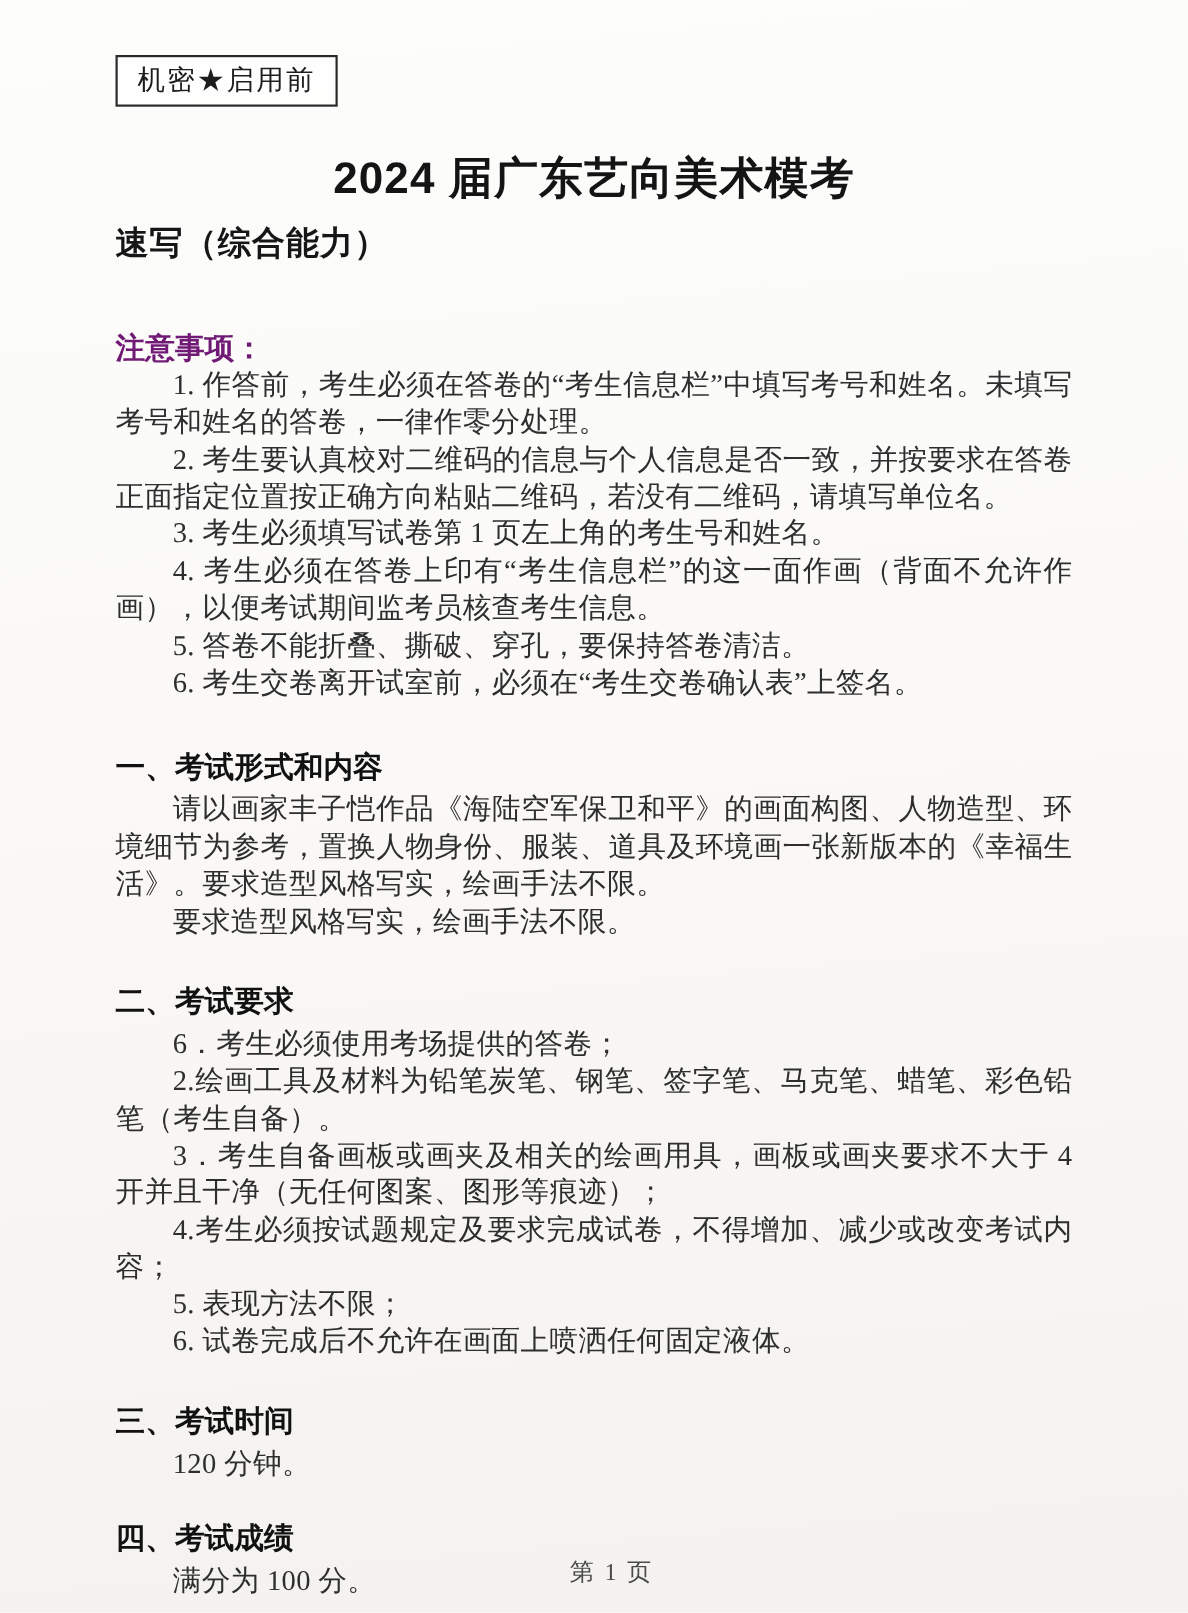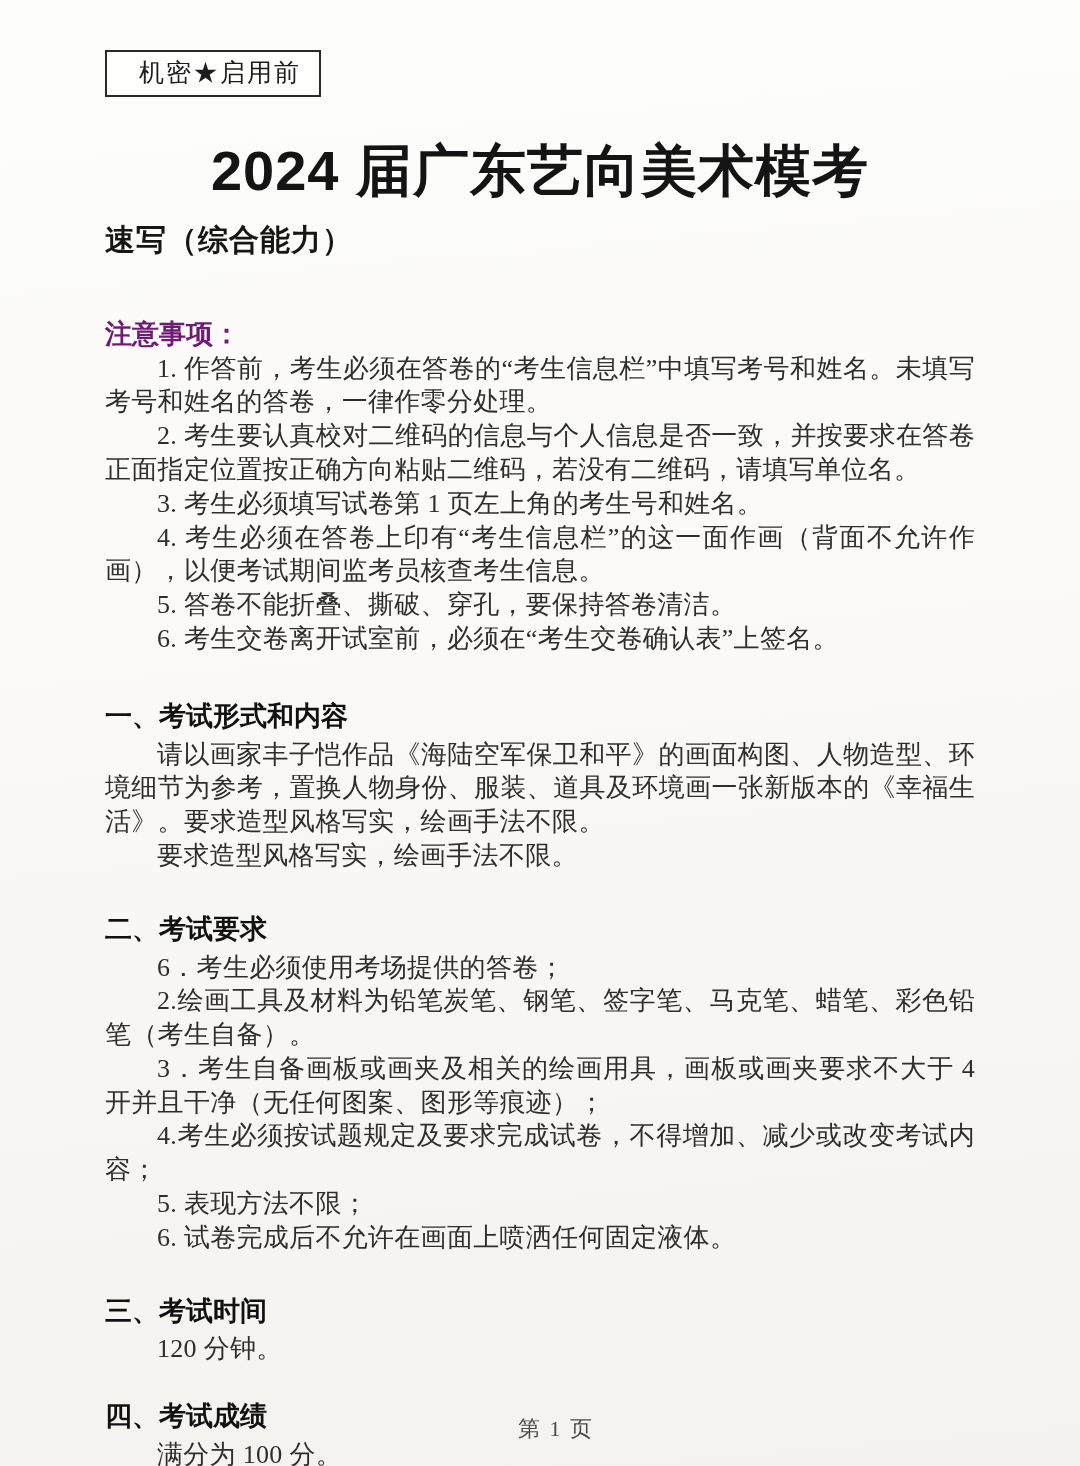--- a/index.html
+++ b/index.html
@@ -15,32 +15,32 @@
   }
   .paper {
     width: 1080px;
     height: 1466px;
     padding: 50px 105px 0 105px;
     position: relative;
   }
   .secrecy-box {
     display: inline-block;
     border: 2px solid #2a2a2a;
-    padding: 4px 18px 6px 32px;
+    padding: 4px 18px 6px 18px;
     font-size: 25px;
     letter-spacing: 2px;
     color: #1d1d1d;
     background: rgba(255,255,255,0.55);
   }
   .title {
     margin-top: 42px;
     text-align: center;
     font-family: "Liberation Sans", "DejaVu Sans", sans-serif;
     font-weight: bold;
-    font-size: 56px;
+    font-size: 40px;
     line-height: 1.15;
     color: #141414;
     letter-spacing: 1px;
   }
   .subtitle {
     margin-top: 20px;
     text-align: left;
     font-family: "Liberation Sans", "DejaVu Sans", sans-serif;
     font-weight: bold;
     font-size: 30px;

